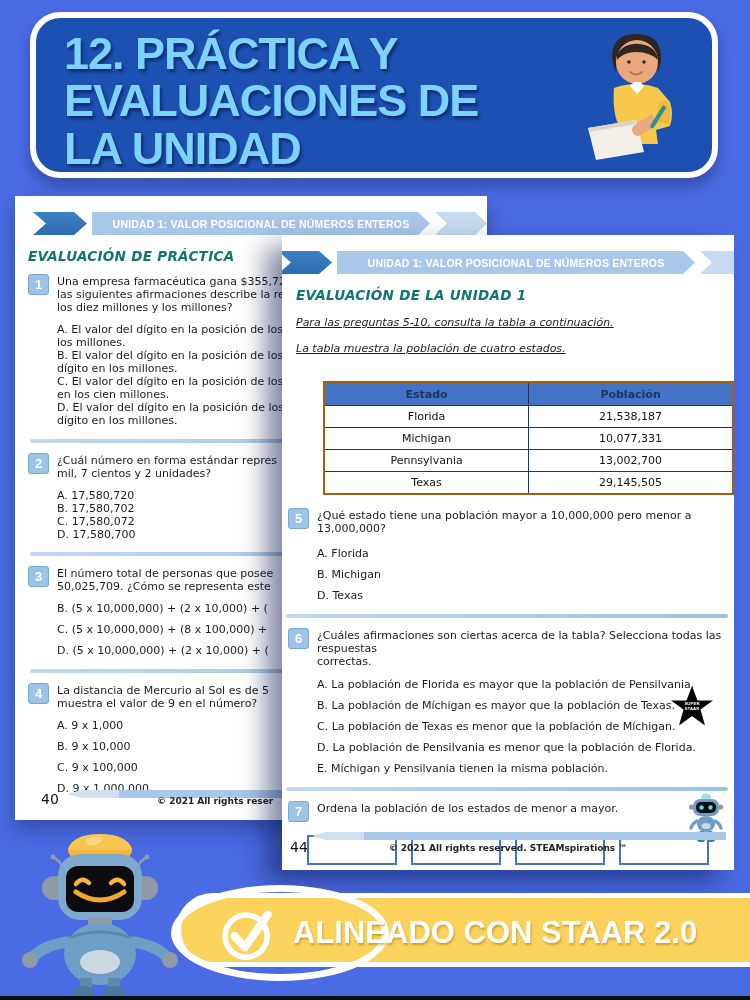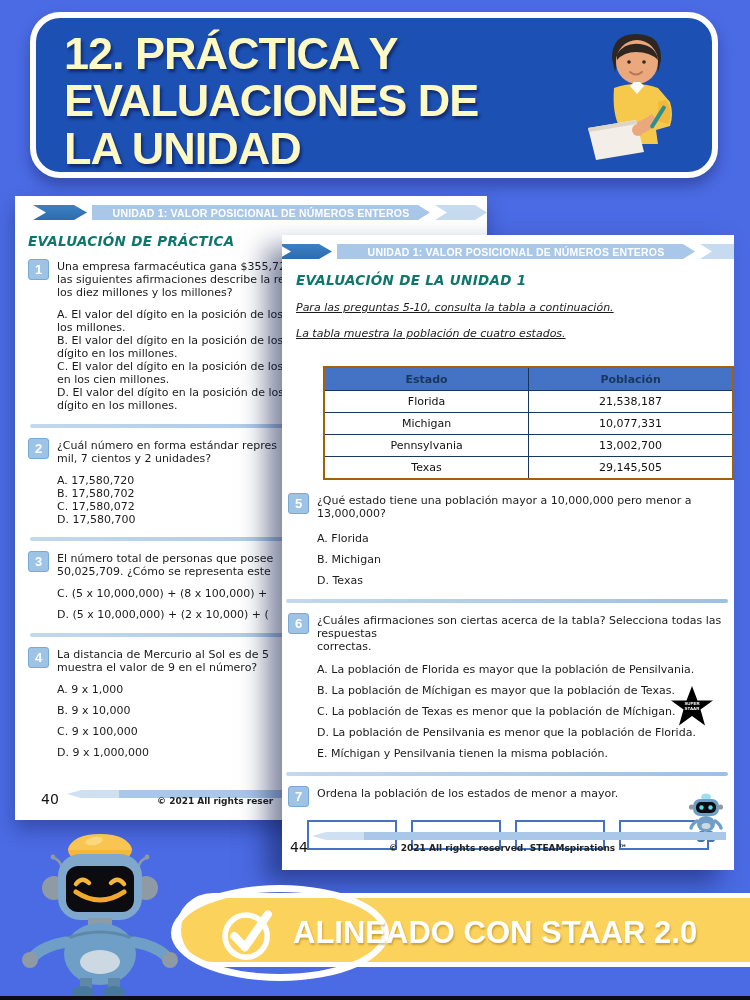--- a/index.html
+++ b/index.html
@@ -10,29 +10,29 @@
   }
   
   .hero{
     position:absolute;left:30px;top:12px;width:688px;height:166px;
     background:#1c50b2;border:6px solid #fff;border-radius:30px;
     box-sizing:border-box;box-shadow:0 8px 14px rgba(10,20,70,.35);
   }
   .hero-title{
     position:absolute;left:28px;top:12px;
     font-family:"Liberation Sans",sans-serif;font-weight:bold;
-    font-size:45px;line-height:1.05;color:#fef9c3;letter-spacing:-1px;
+    font-size:45px;line-height:1.05;color:#7dd3fc;letter-spacing:-1px;
     white-space:pre-line;text-shadow:2px 3px 3px rgba(0,0,40,.45);
   }
   .hero-boy{position:absolute;right:14px;top:10px;}
   
   .sheet{position:absolute;background:#fff;box-sizing:border-box;overflow:hidden;}
   .sheet-a{left:15px;top:196px;width:472px;height:624px;box-shadow:0 10px 18px rgba(10,20,70,.35);}
   .sheet-b{left:282px;top:235px;width:452px;height:635px;box-shadow:-16px 12px 24px rgba(10,20,70,.5);}
-  .unit-banner{display:flex;align-items:stretch;height:15px;margin-top:9px;}
+  .unit-banner{display:flex;align-items:stretch;height:23px;margin-top:16px;}
   .sheet-a .unit-banner{margin-left:18px;}
   .sheet-b .unit-banner{margin-left:-4px;margin-right:-18px;}
   .ub-arrow{width:54px;background:linear-gradient(180deg,#3c80c4,#2d6cae);
     clip-path:polygon(0 0,calc(100% - 13px) 0,100% 50%,calc(100% - 13px) 100%,0 100%,13px 50%);
     margin-right:5px;flex:0 0 auto;}
   .ub-band{flex:1;background:#a9c7e9;display:flex;align-items:center;justify-content:center;
     clip-path:polygon(0 0,calc(100% - 12px) 0,100% 50%,calc(100% - 12px) 100%,0 100%);
     color:#fff;font-weight:bold;font-size:10.5px;font-family:"Liberation Sans",sans-serif;letter-spacing:.2px;}
   .ub-tail{width:52px;background:#c6dbf0;margin-left:5px;flex:0 0 auto;
     clip-path:polygon(0 0,calc(100% - 12px) 0,100% 50%,calc(100% - 12px) 100%,0 100%,12px 50%);}
@@ -156,20 +156,21 @@
     </div>
   </div>
   <div class="divider"></div>
 
   <div class="q">
     <span class="qnum">3</span>
     <div class="qbody">
       <p class="qtext">El número total de personas que posee
 50,025,709. ¿Cómo se representa este</p>
       <div class="opts spaced">
+        <p class="opt">B. (5 x 10,000,000) + (2 x 10,000) + (</p>
         <p class="opt">C. (5 x 10,000,000) + (8 x 100,000) +</p>
         <p class="opt">D. (5 x 10,000,000) + (2 x 10,000) + (</p>
       </div>
     </div>
   </div>
   <div class="divider"></div>
 
   <div class="q">
     <span class="qnum">4</span>
     <div class="qbody">

